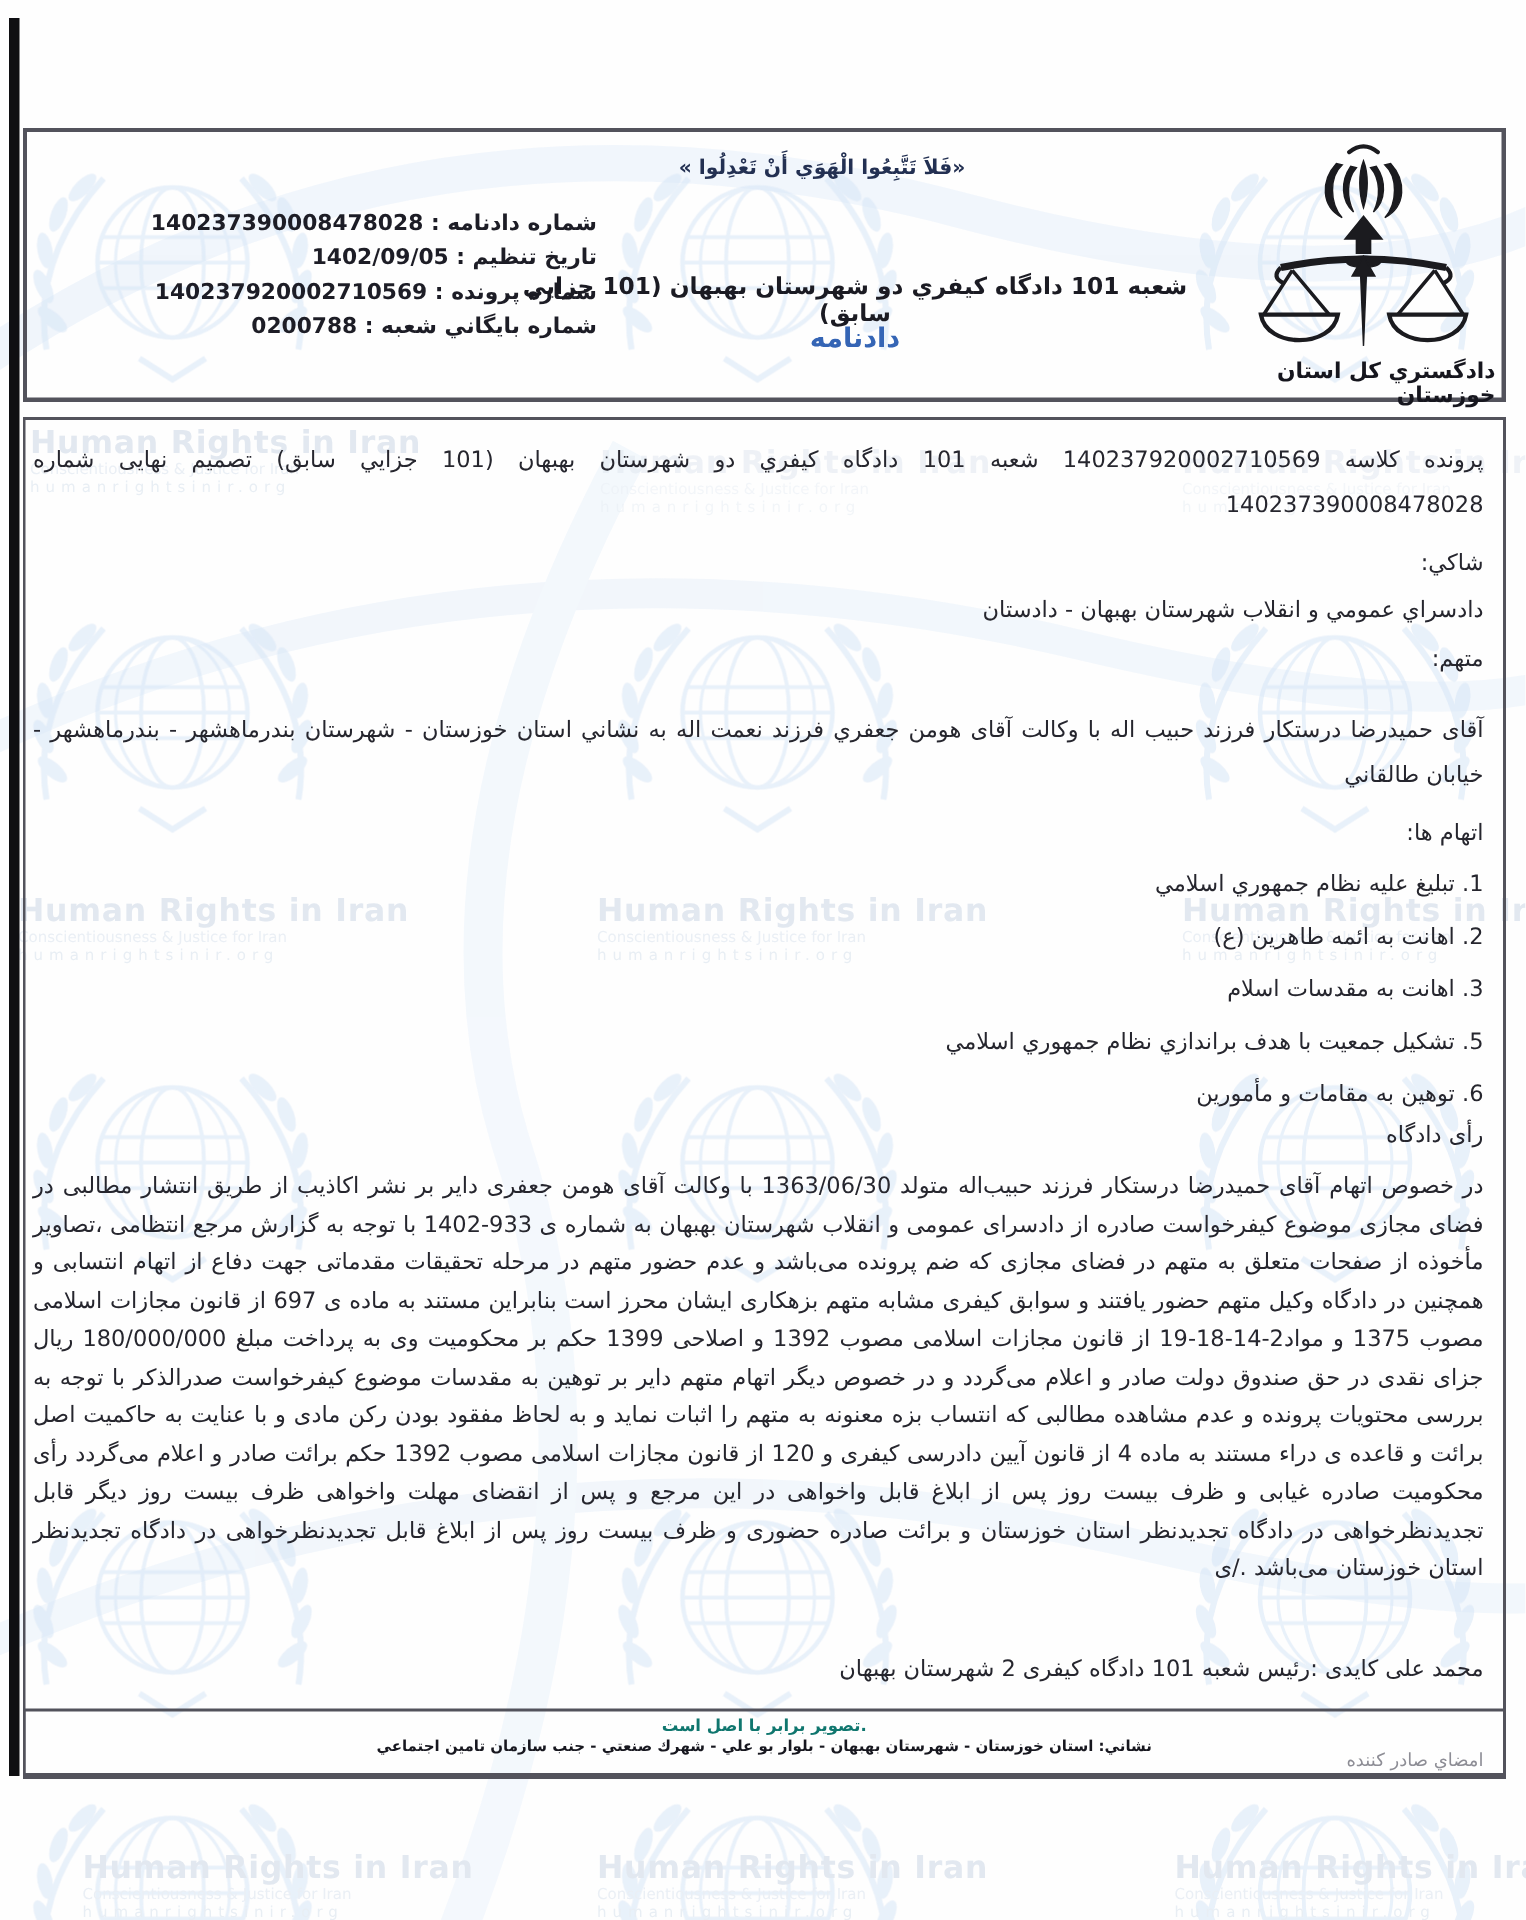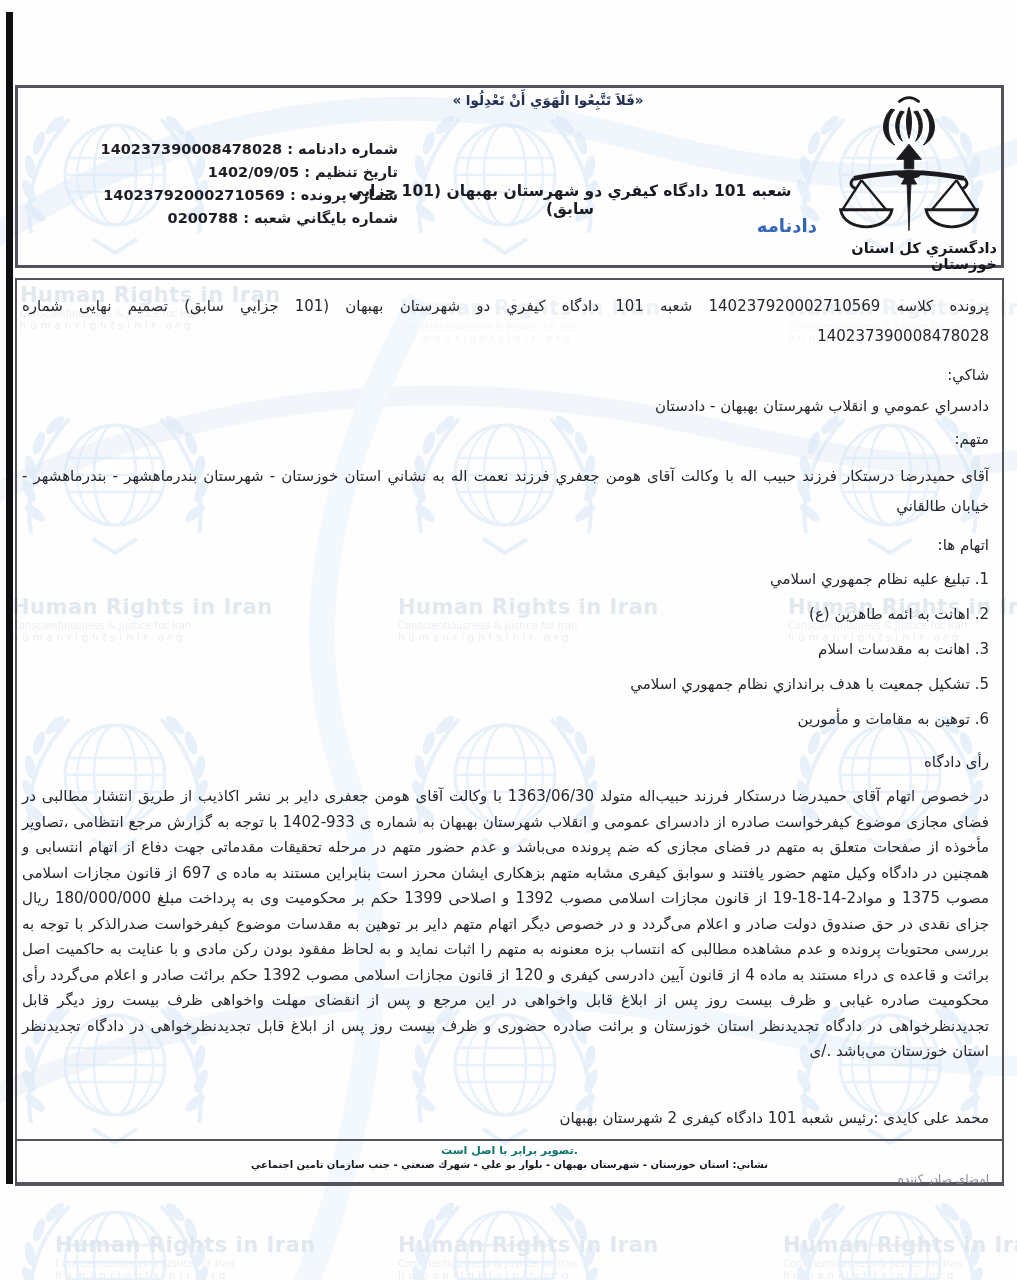--- a/index.html
+++ b/index.html
@@ -14,45 +14,45 @@
   .wm-title{font-weight:bold;font-size:21px;letter-spacing:.5px;color:#e2e8f0;}
   .wm-sub{font-size:10px;color:#eaeff5;margin-top:1px;}
   .wm-url{font-size:10px;letter-spacing:4px;color:#e8eef4;margin-top:1px;}
   
   .black-bar{position:absolute;left:6px;top:12px;width:7px;height:1172px;background:#0f0f12;z-index:3;}
   
   .header-box{
     position:absolute;left:15px;top:85px;width:989px;height:183px;
     border:3px solid #53535c;box-sizing:border-box;z-index:2;
   }
-  .quote{position:absolute;top:4px;left:310px;width:440px;text-align:center;
+  .quote{position:absolute;top:16px;left:310px;width:440px;text-align:center;
     font-weight:bold;font-size:13.5px;color:#233052;direction:rtl;}
   .meta{position:absolute;top:50px;left:52px;width:328px;direction:rtl;text-align:right;
     font-weight:bold;font-size:14.5px;color:#1d1d26;line-height:23px;}
   .branch-title{position:absolute;top:94px;left:322px;width:460px;text-align:center;
     font-weight:bold;font-size:15.5px;color:#1b1b23;direction:rtl;}
-  .doc-type{position:absolute;top:127px;left:339px;width:460px;text-align:right;
+  .doc-type{position:absolute;top:127px;left:322px;width:460px;text-align:center;
     font-weight:bold;font-size:18px;color:#3565b5;}
   .emblem{position:absolute;right:16px;top:4px;width:152px;height:148px;}
   .org-name{position:absolute;right:4px;top:152px;width:208px;text-align:right;
     font-weight:bold;font-size:14.5px;color:#16161e;direction:rtl;}
   
   .body-box{
     position:absolute;left:15px;top:278px;width:989px;height:906px;
     border:2px solid #53535c;box-sizing:border-box;z-index:2;
     padding:8px 13px 0 5px;direction:rtl;text-align:right;
     font-size:15px;color:#26262e;
   }
   .case-par{margin:3px 0 0 0;line-height:30px;text-align:justify;}
   .sec-label{margin-top:15px;}
   .plain-line{margin-top:13px;}
-  .def-par{margin-top:13px;line-height:30px;text-align:justify;}
+  .def-par{margin-top:23px;line-height:30px;text-align:justify;}
   .charge{line-height:35px;}
   .charges{margin-top:8px;}
-  .verdict-label{margin-top:16px;margin-bottom:13px;}
+  .verdict-label{margin-bottom:13px;}
   .verdict{line-height:25.5px;text-align:justify;}
   .judge-line{margin-top:44px;}
   .sig-note{margin-top:45px;font-size:12px;color:#8d8d95;}
   
   .footer-box{
     position:absolute;left:15px;top:1139px;width:989px;height:47px;
     border:2px solid #53535c;box-sizing:border-box;z-index:2;text-align:center;
   }
   .certified{color:#0f766e;font-weight:bold;font-size:11px;margin-top:3px;}
   .address{font-weight:bold;font-size:10px;color:#17171f;margin-top:2px;direction:rtl;}

